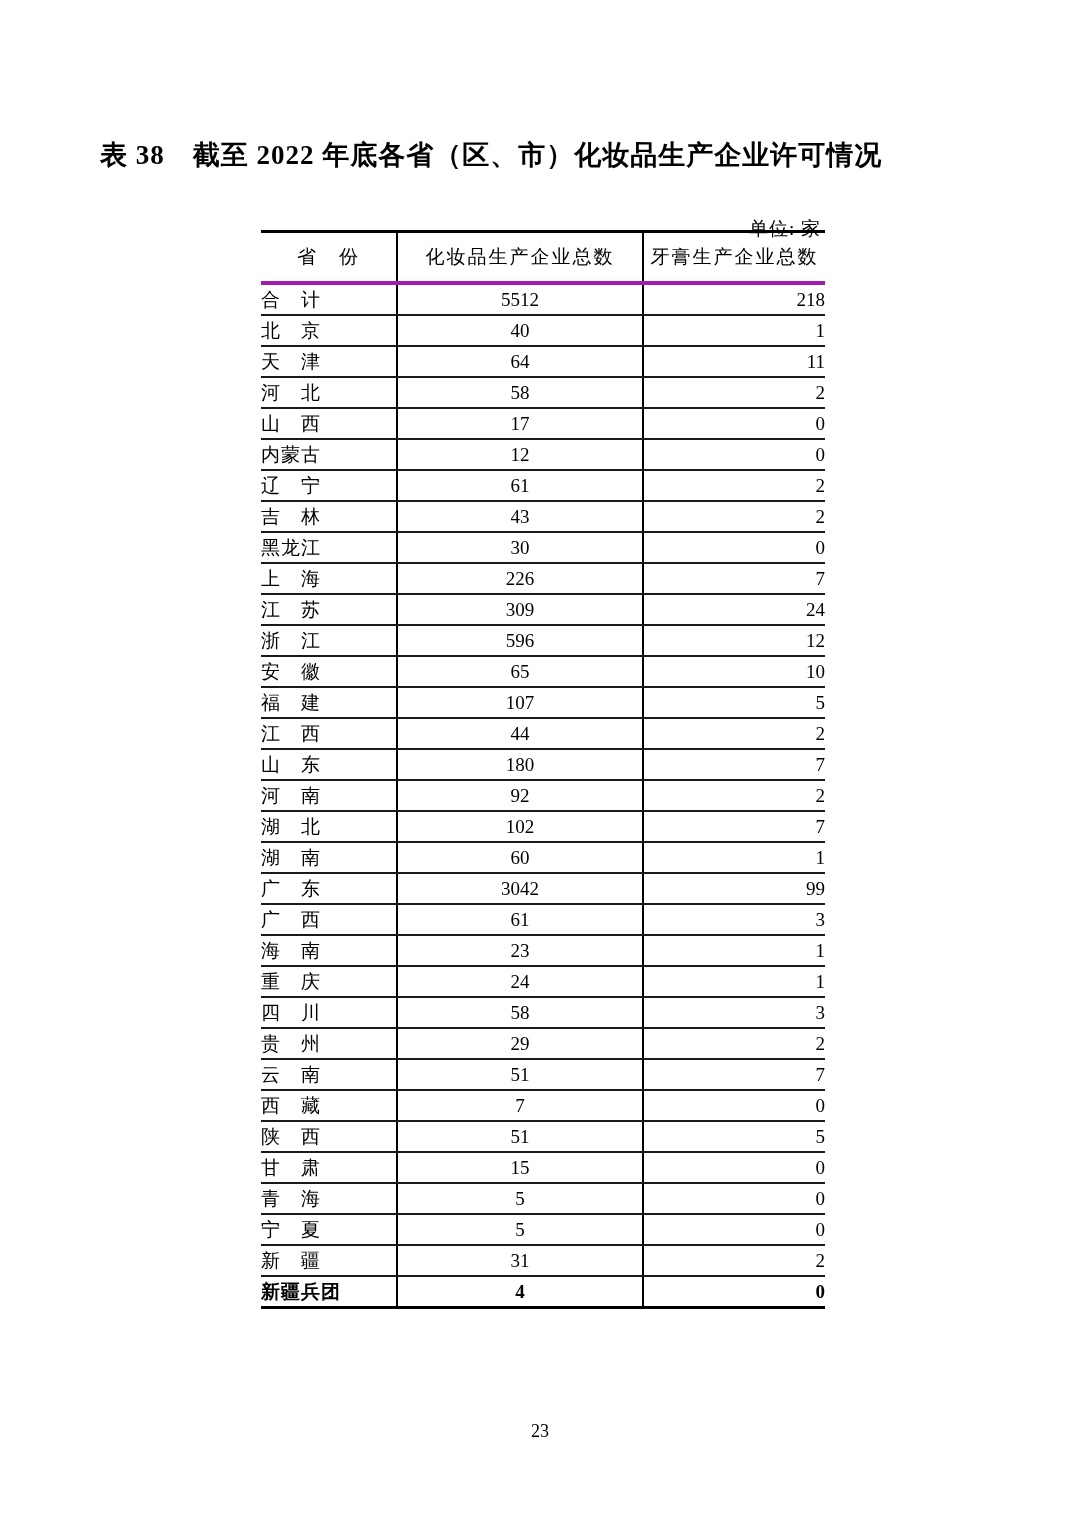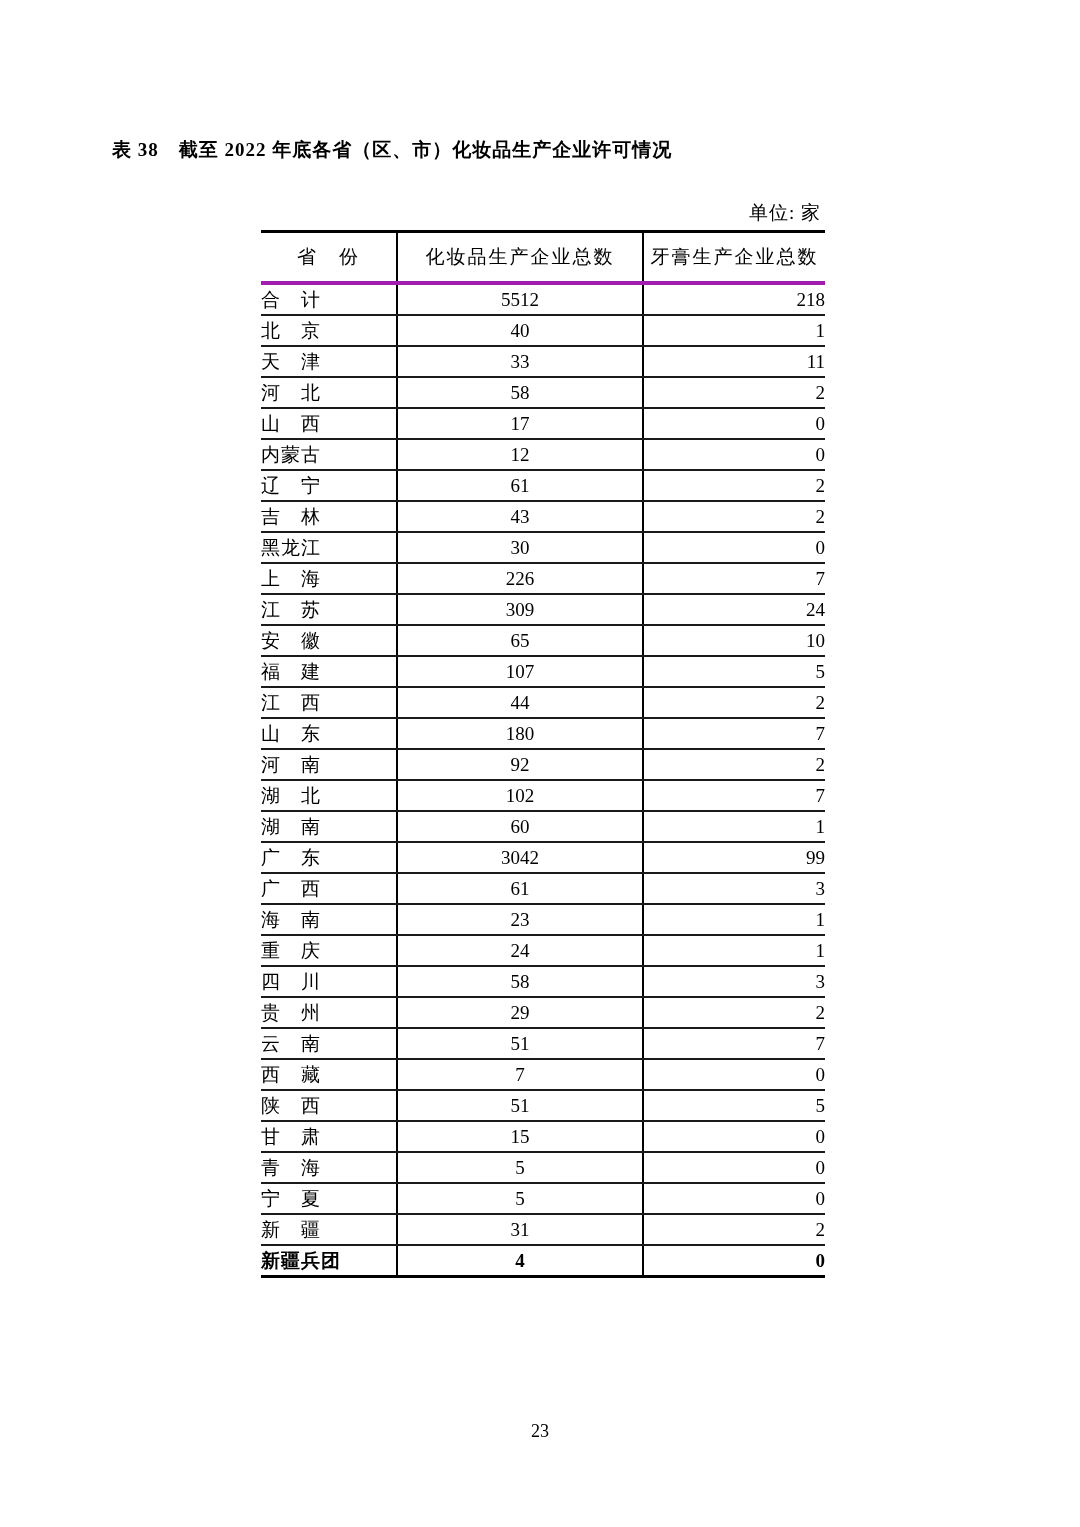--- a/index.html
+++ b/index.html
@@ -5,29 +5,29 @@
   html, body { margin: 0; padding: 0; }
   body {
     width: 1080px; height: 1527px;
     position: relative;
     background: #ffffff;
     color: #000000;
     font-family: "Liberation Serif", "DejaVu Serif", serif;
   }
   .doc-title {
     position: absolute;
-    left: 112px; top: 137px;
-    font-size: 19px;
+    left: 100px; top: 137px;
+    font-size: 27px;
     font-weight: 700;
     letter-spacing: 1px;
     white-space: nowrap;
   }
   .unit-label {
     position: absolute;
-    left: 261px; top: 200px;
+    left: 261px; top: 216px;
     width: 560px;
     text-align: right;
     font-size: 19px;
     letter-spacing: 1px;
   }
   table.license-table {
     position: absolute;
     left: 261px; top: 230px;
     width: 564px;
     border-collapse: collapse;
@@ -91,21 +91,21 @@
         <td class="n1 sep">5512</td>
         <td class="n2 sep">218</td>
       </tr>
       <tr>
         <td class="prov">北　京</td>
         <td class="n1 sep">40</td>
         <td class="n2 sep">1</td>
       </tr>
       <tr>
         <td class="prov">天　津</td>
-        <td class="n1 sep">33</td>
+        <td class="n1 sep">64</td>
         <td class="n2 sep">11</td>
       </tr>
       <tr>
         <td class="prov">河　北</td>
         <td class="n1 sep">58</td>
         <td class="n2 sep">2</td>
       </tr>
       <tr>
         <td class="prov">山　西</td>
         <td class="n1 sep">17</td>
@@ -135,20 +135,25 @@
         <td class="prov">上　海</td>
         <td class="n1 sep">226</td>
         <td class="n2 sep">7</td>
       </tr>
       <tr>
         <td class="prov">江　苏</td>
         <td class="n1 sep">309</td>
         <td class="n2 sep">24</td>
       </tr>
       <tr>
+        <td class="prov">浙　江</td>
+        <td class="n1 sep">596</td>
+        <td class="n2 sep">12</td>
+      </tr>
+      <tr>
         <td class="prov">安　徽</td>
         <td class="n1 sep">65</td>
         <td class="n2 sep">10</td>
       </tr>
       <tr>
         <td class="prov">福　建</td>
         <td class="n1 sep">107</td>
         <td class="n2 sep">5</td>
       </tr>
       <tr>

